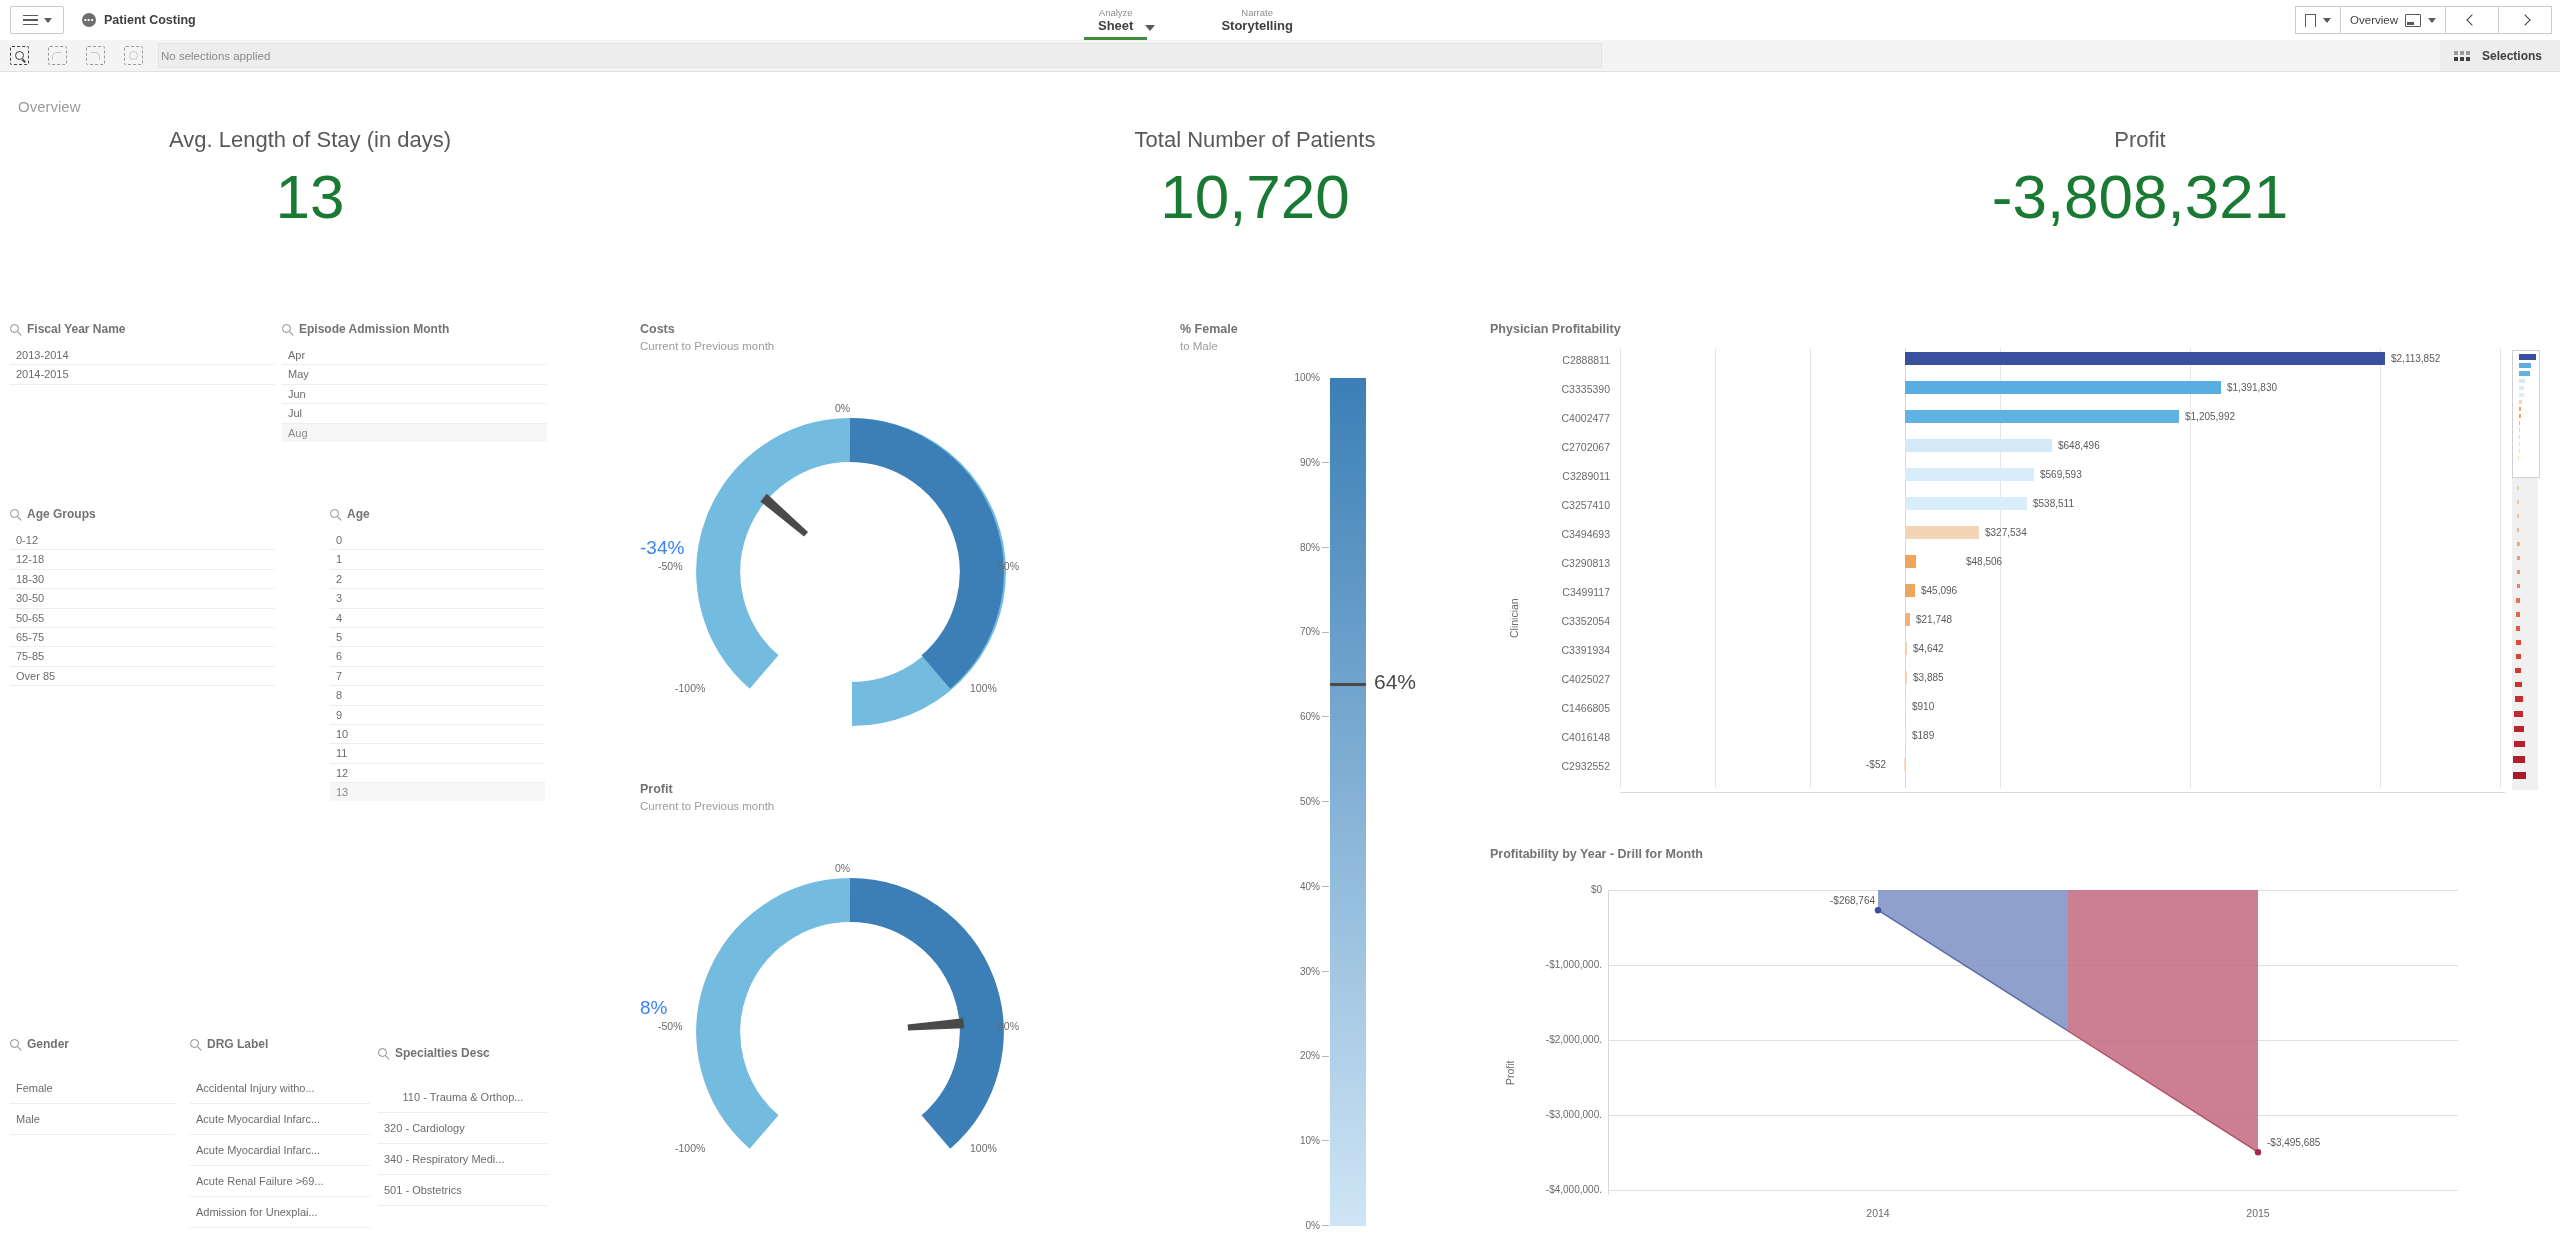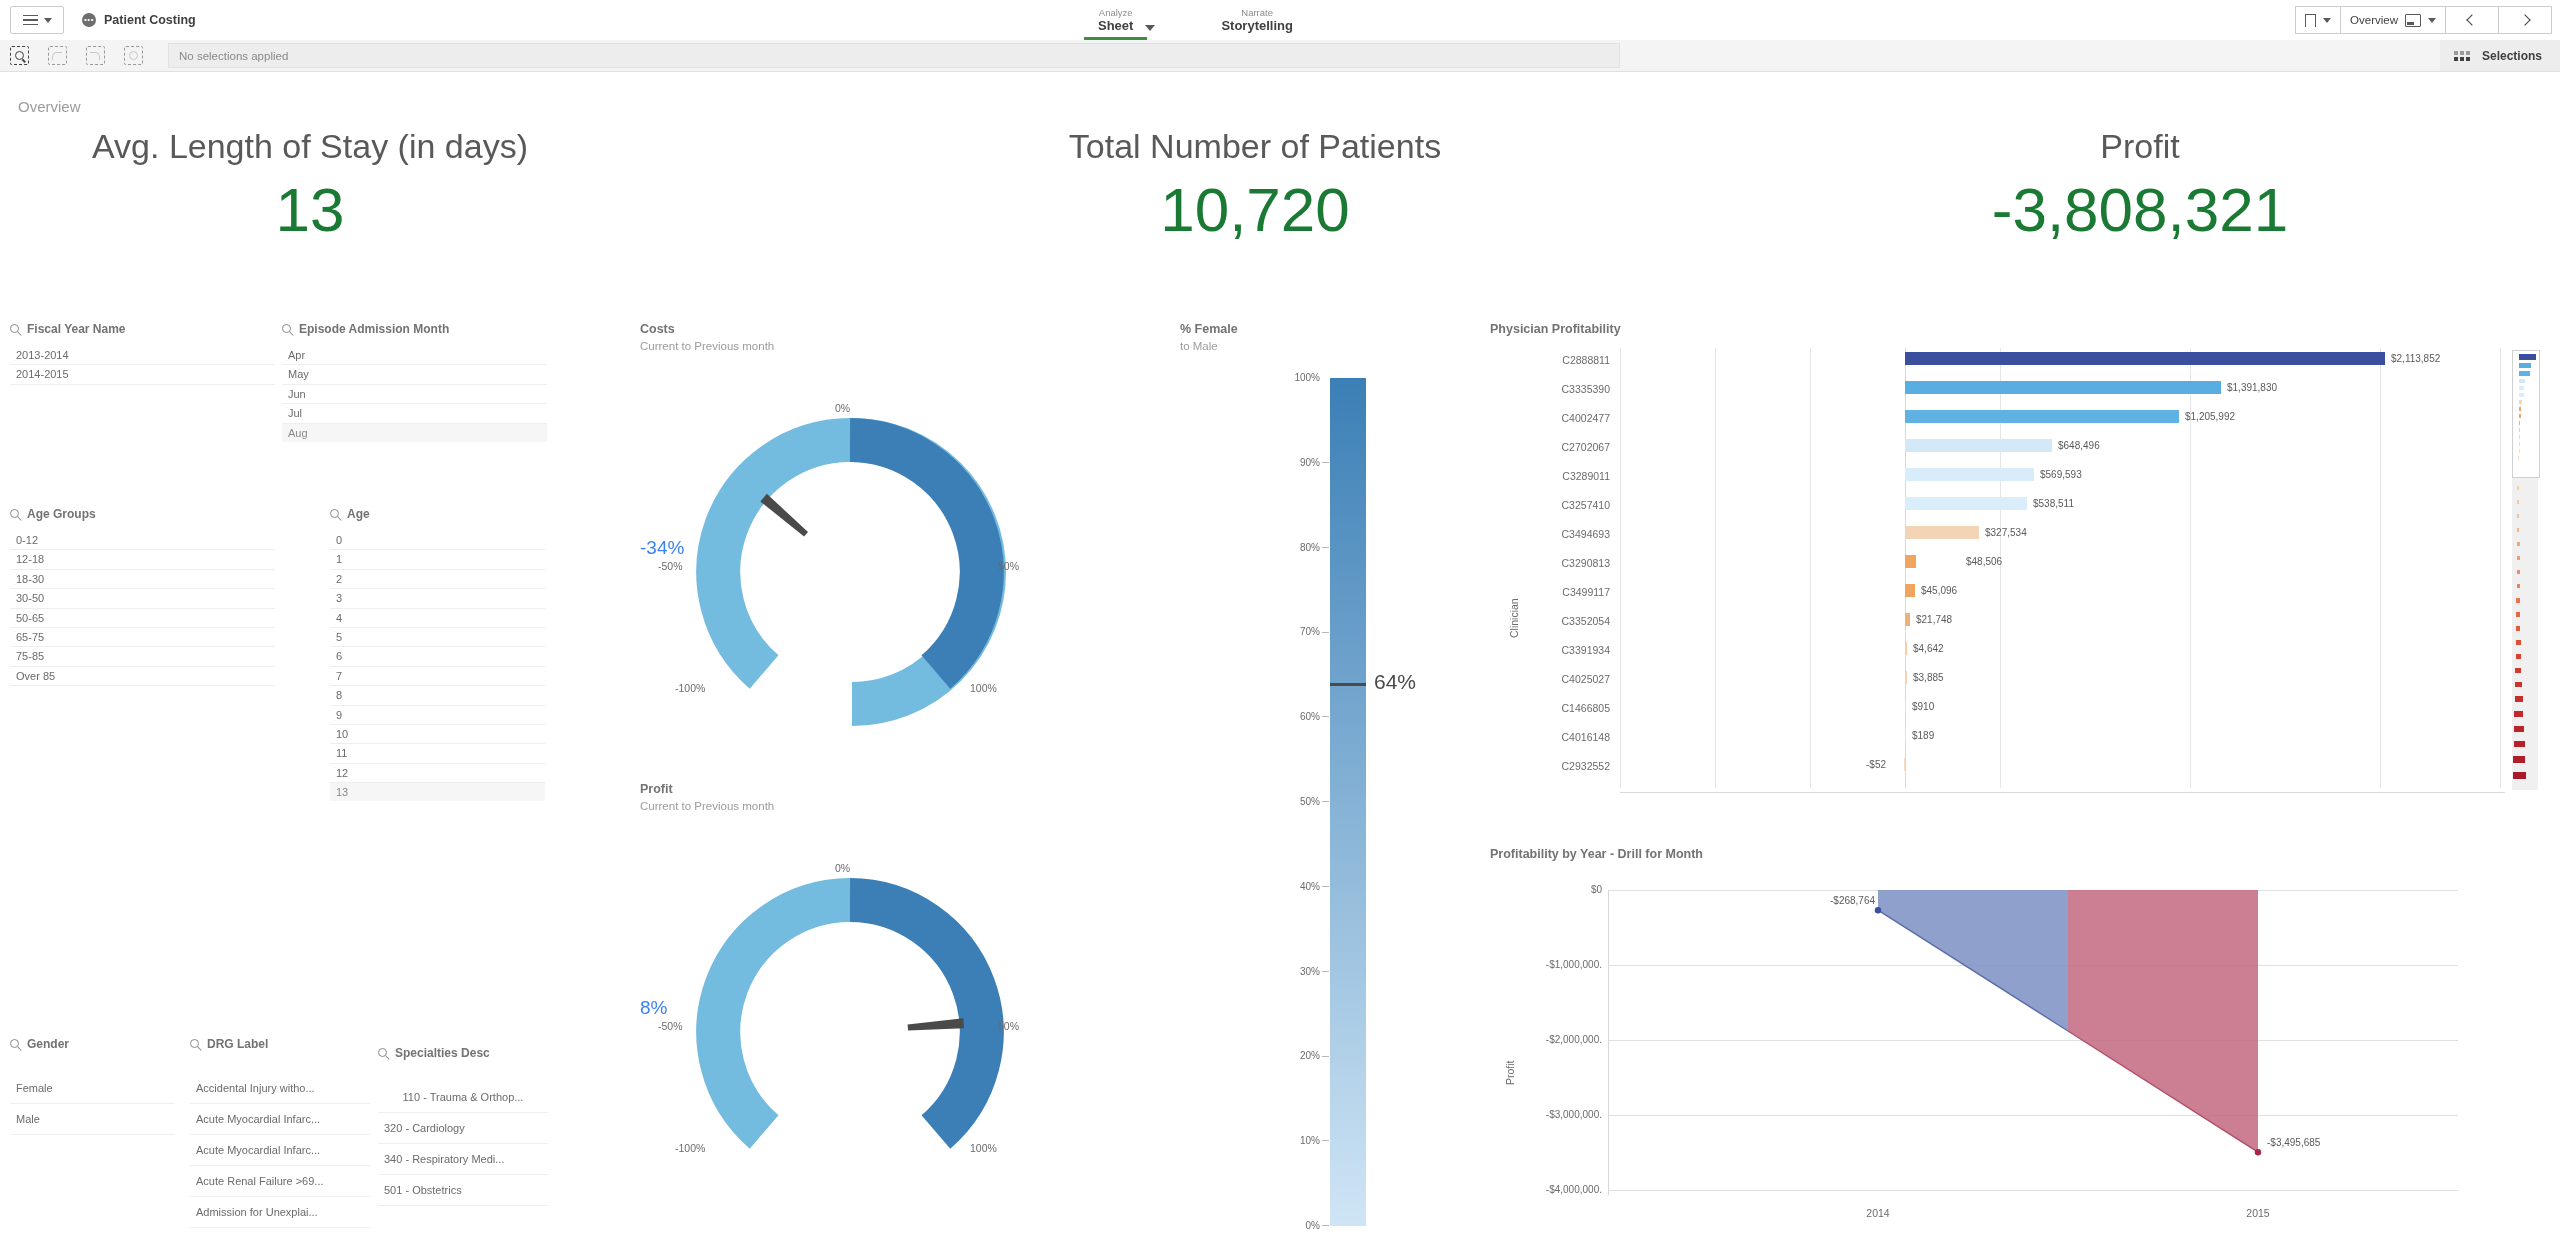--- a/index.html
+++ b/index.html
@@ -78,37 +78,37 @@
     width:17px;height:17px;border:1.4px dashed #9a9a9a;border-radius:2px;
     display:flex;align-items:center;justify-content:center;position:relative;
   }
   .dashsq.on{border-color:#404040;}
   .magn{width:7px;height:7px;border:1.5px solid #404040;border-radius:50%;position:relative;}
   .magn:after{content:"";position:absolute;right:-3px;bottom:-2.5px;width:4px;height:1.5px;background:#404040;transform:rotate(45deg);}
   .undo-g{width:9px;height:7px;border:1.5px solid #c8c8c8;border-right:none;border-bottom:none;border-radius:5px 0 0 0;}
   .redo-g{width:9px;height:7px;border:1.5px solid #c8c8c8;border-left:none;border-bottom:none;border-radius:0 5px 0 0;}
   .circ-g{width:7px;height:7px;border:1.5px solid #c8c8c8;border-radius:50%;}
   .sel-field{
-    margin-left:16px;height:23px;min-width:1440px;background:#ededed;border:1px solid #e2e2e2;
-    display:flex;align-items:center;padding-left:10px;font-size:11.5px;color:#8a8a8a;
+    margin-left:6px;height:23px;min-width:1440px;background:#ededed;border:1px solid #e2e2e2;
+    display:flex;align-items:center;padding-left:2px;font-size:11.5px;color:#8a8a8a;
   }
   .sel-right{position:absolute;right:0;top:0;height:31px;display:flex;align-items:center;
     background:#ededed;padding:0 18px 0 14px;gap:12px;cursor:pointer;}
   .sel-ico{display:grid;grid-template-columns:repeat(3,4px);grid-auto-rows:4px;gap:2px;}
   .sel-ico i{display:block;background:#404040;width:4px;height:4px;}
   .sel-ico i.lt{background:#9a9a9a;}
   .sel-label{font-size:12px;font-weight:bold;color:#404040;}
 
   
   #sheet{position:absolute;left:0;top:72px;width:2560px;height:1165px;background:#fff;}
   #sheet-title{position:absolute;left:18px;top:26px;font-size:15px;color:#9c9c9c;}
 
   
   .kpi{position:absolute;text-align:center;}
-  .kpi .kpi-title{font-size:34px;color:#595959;font-weight:normal;white-space:nowrap;}
+  .kpi .kpi-title{font-size:22px;color:#595959;font-weight:normal;white-space:nowrap;}
   .kpi .kpi-value{font-size:62px;color:#1a7a34;font-weight:normal;margin-top:8px;white-space:nowrap;}
 
   
   .obj{position:absolute;}
   .obj-title{font-size:12.5px;font-weight:bold;color:#737373;line-height:15px;}
   .obj-sub{font-size:11.5px;color:#9c9c9c;line-height:14px;margin-top:2px;}
 
   
   .fp-head{display:flex;align-items:center;gap:6px;}
   .fp-head .ficon{width:11px;height:11px;position:relative;flex:none;}

